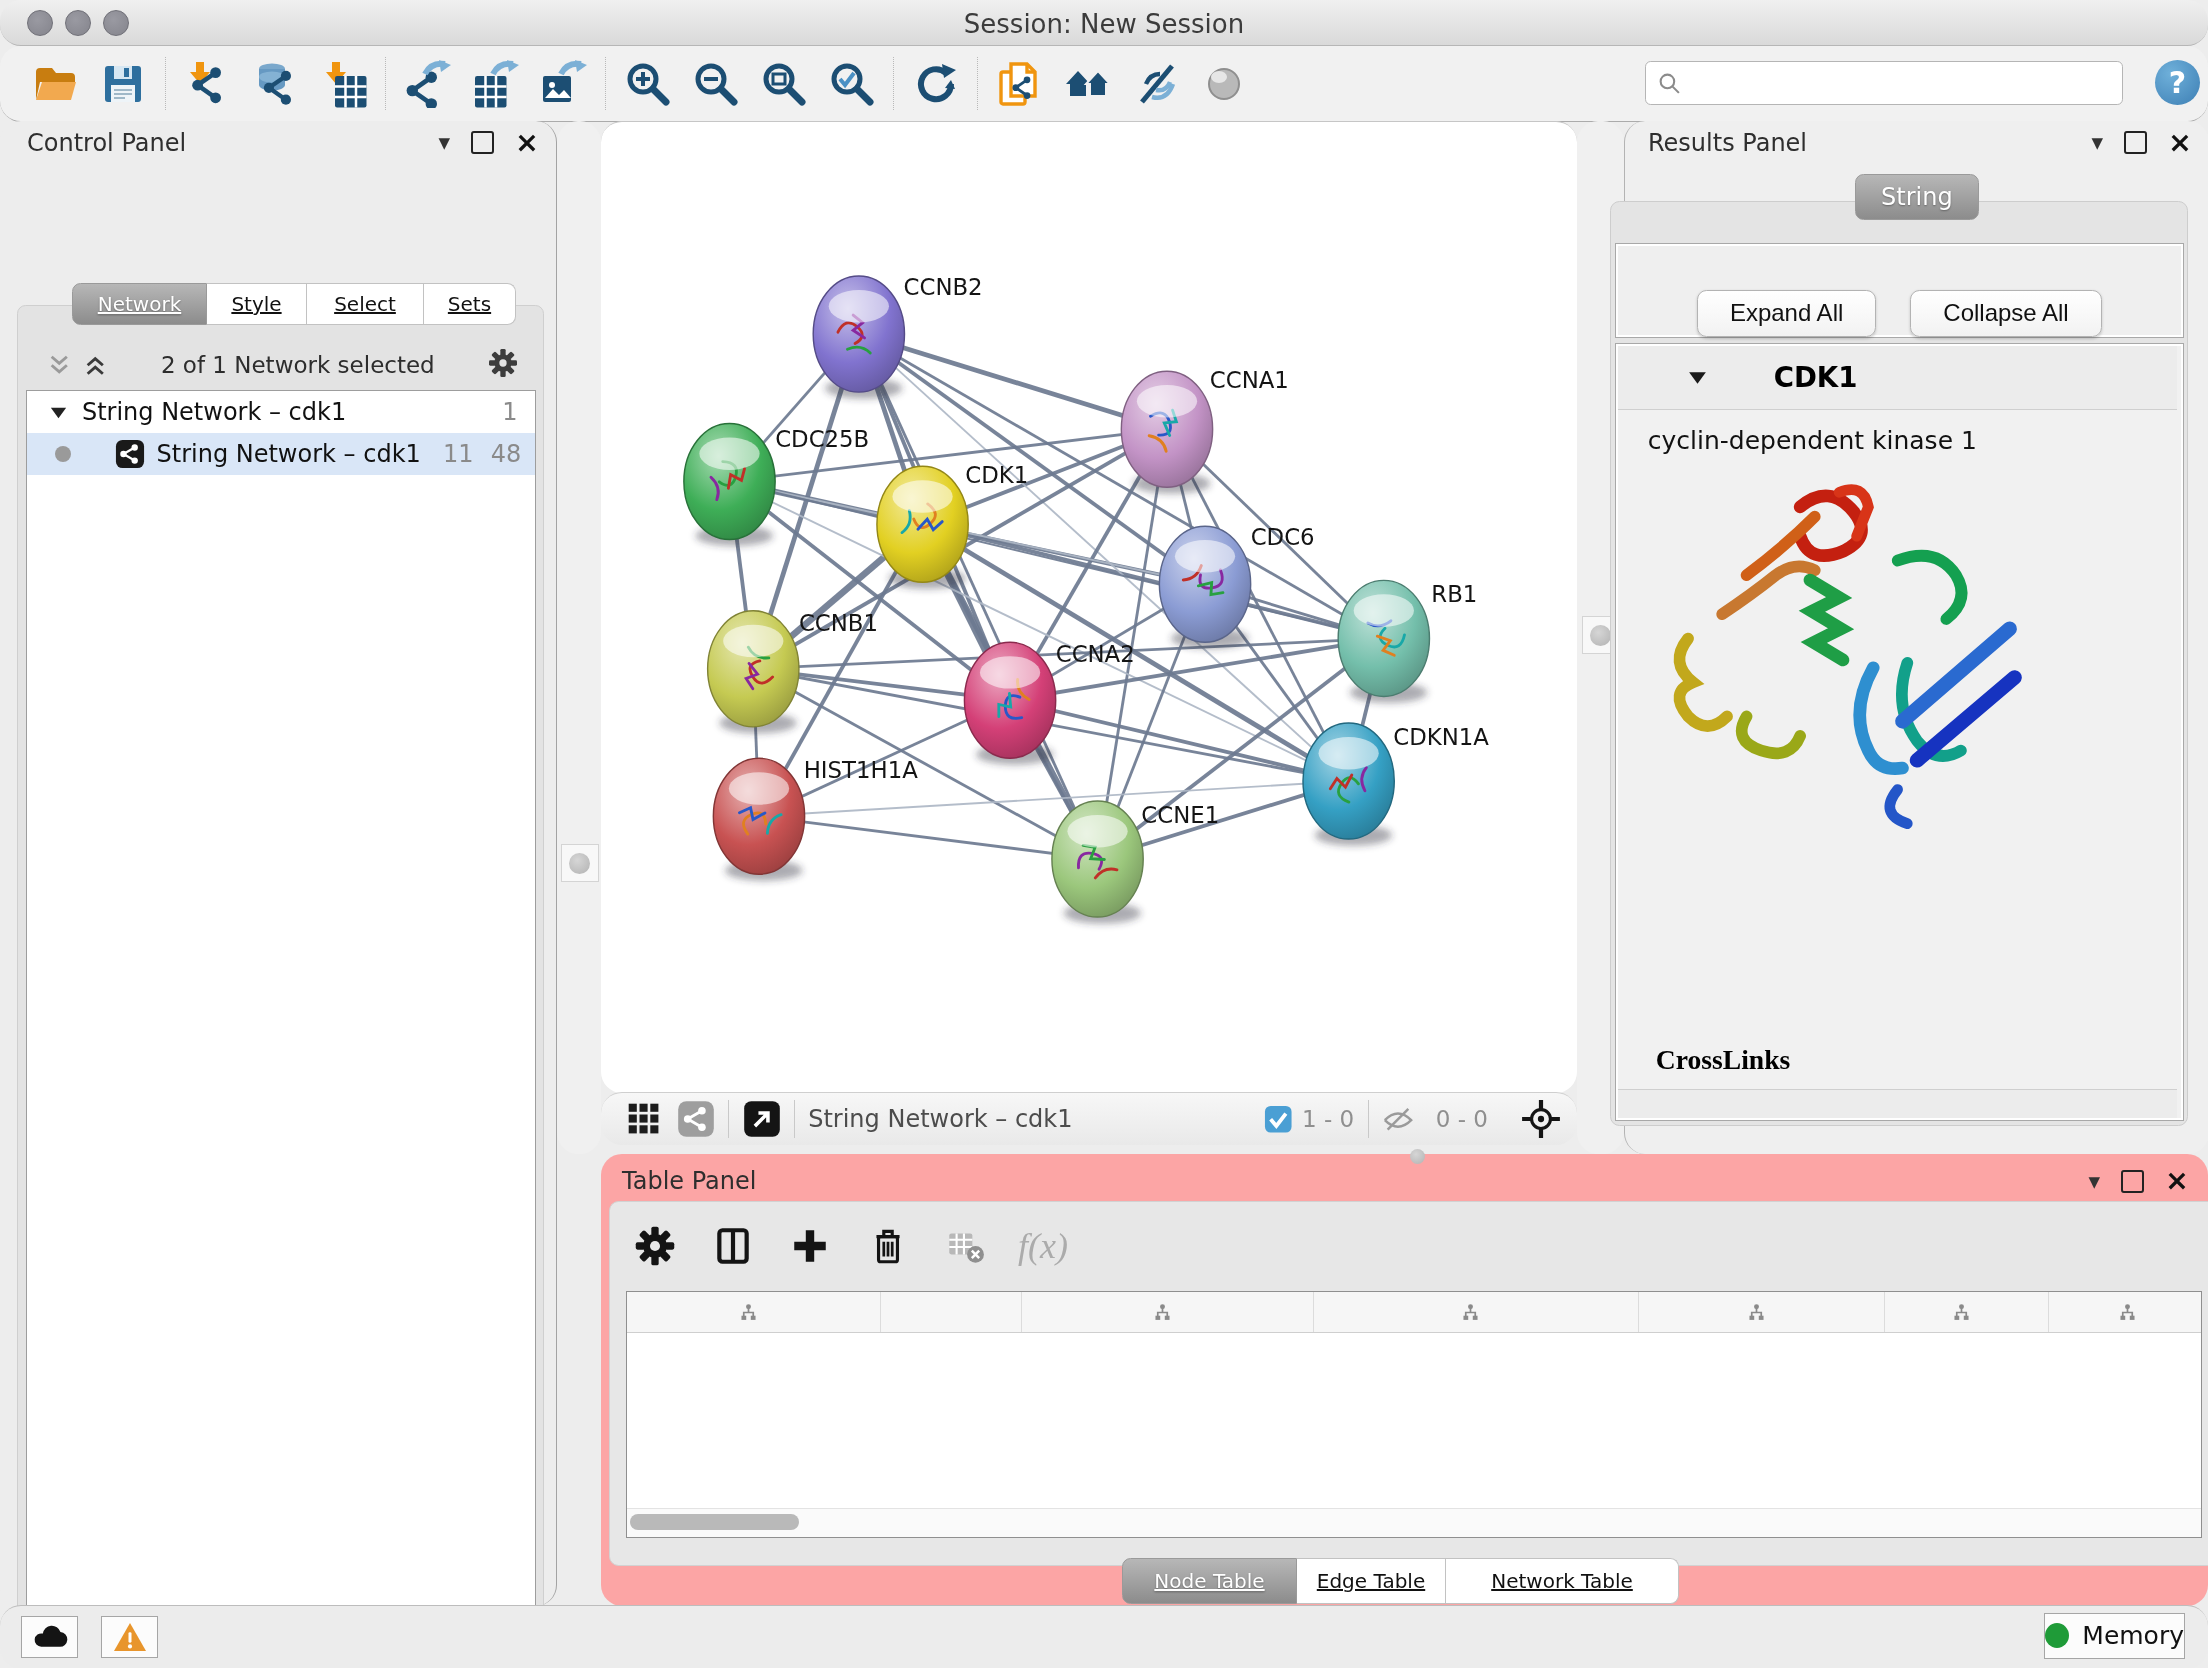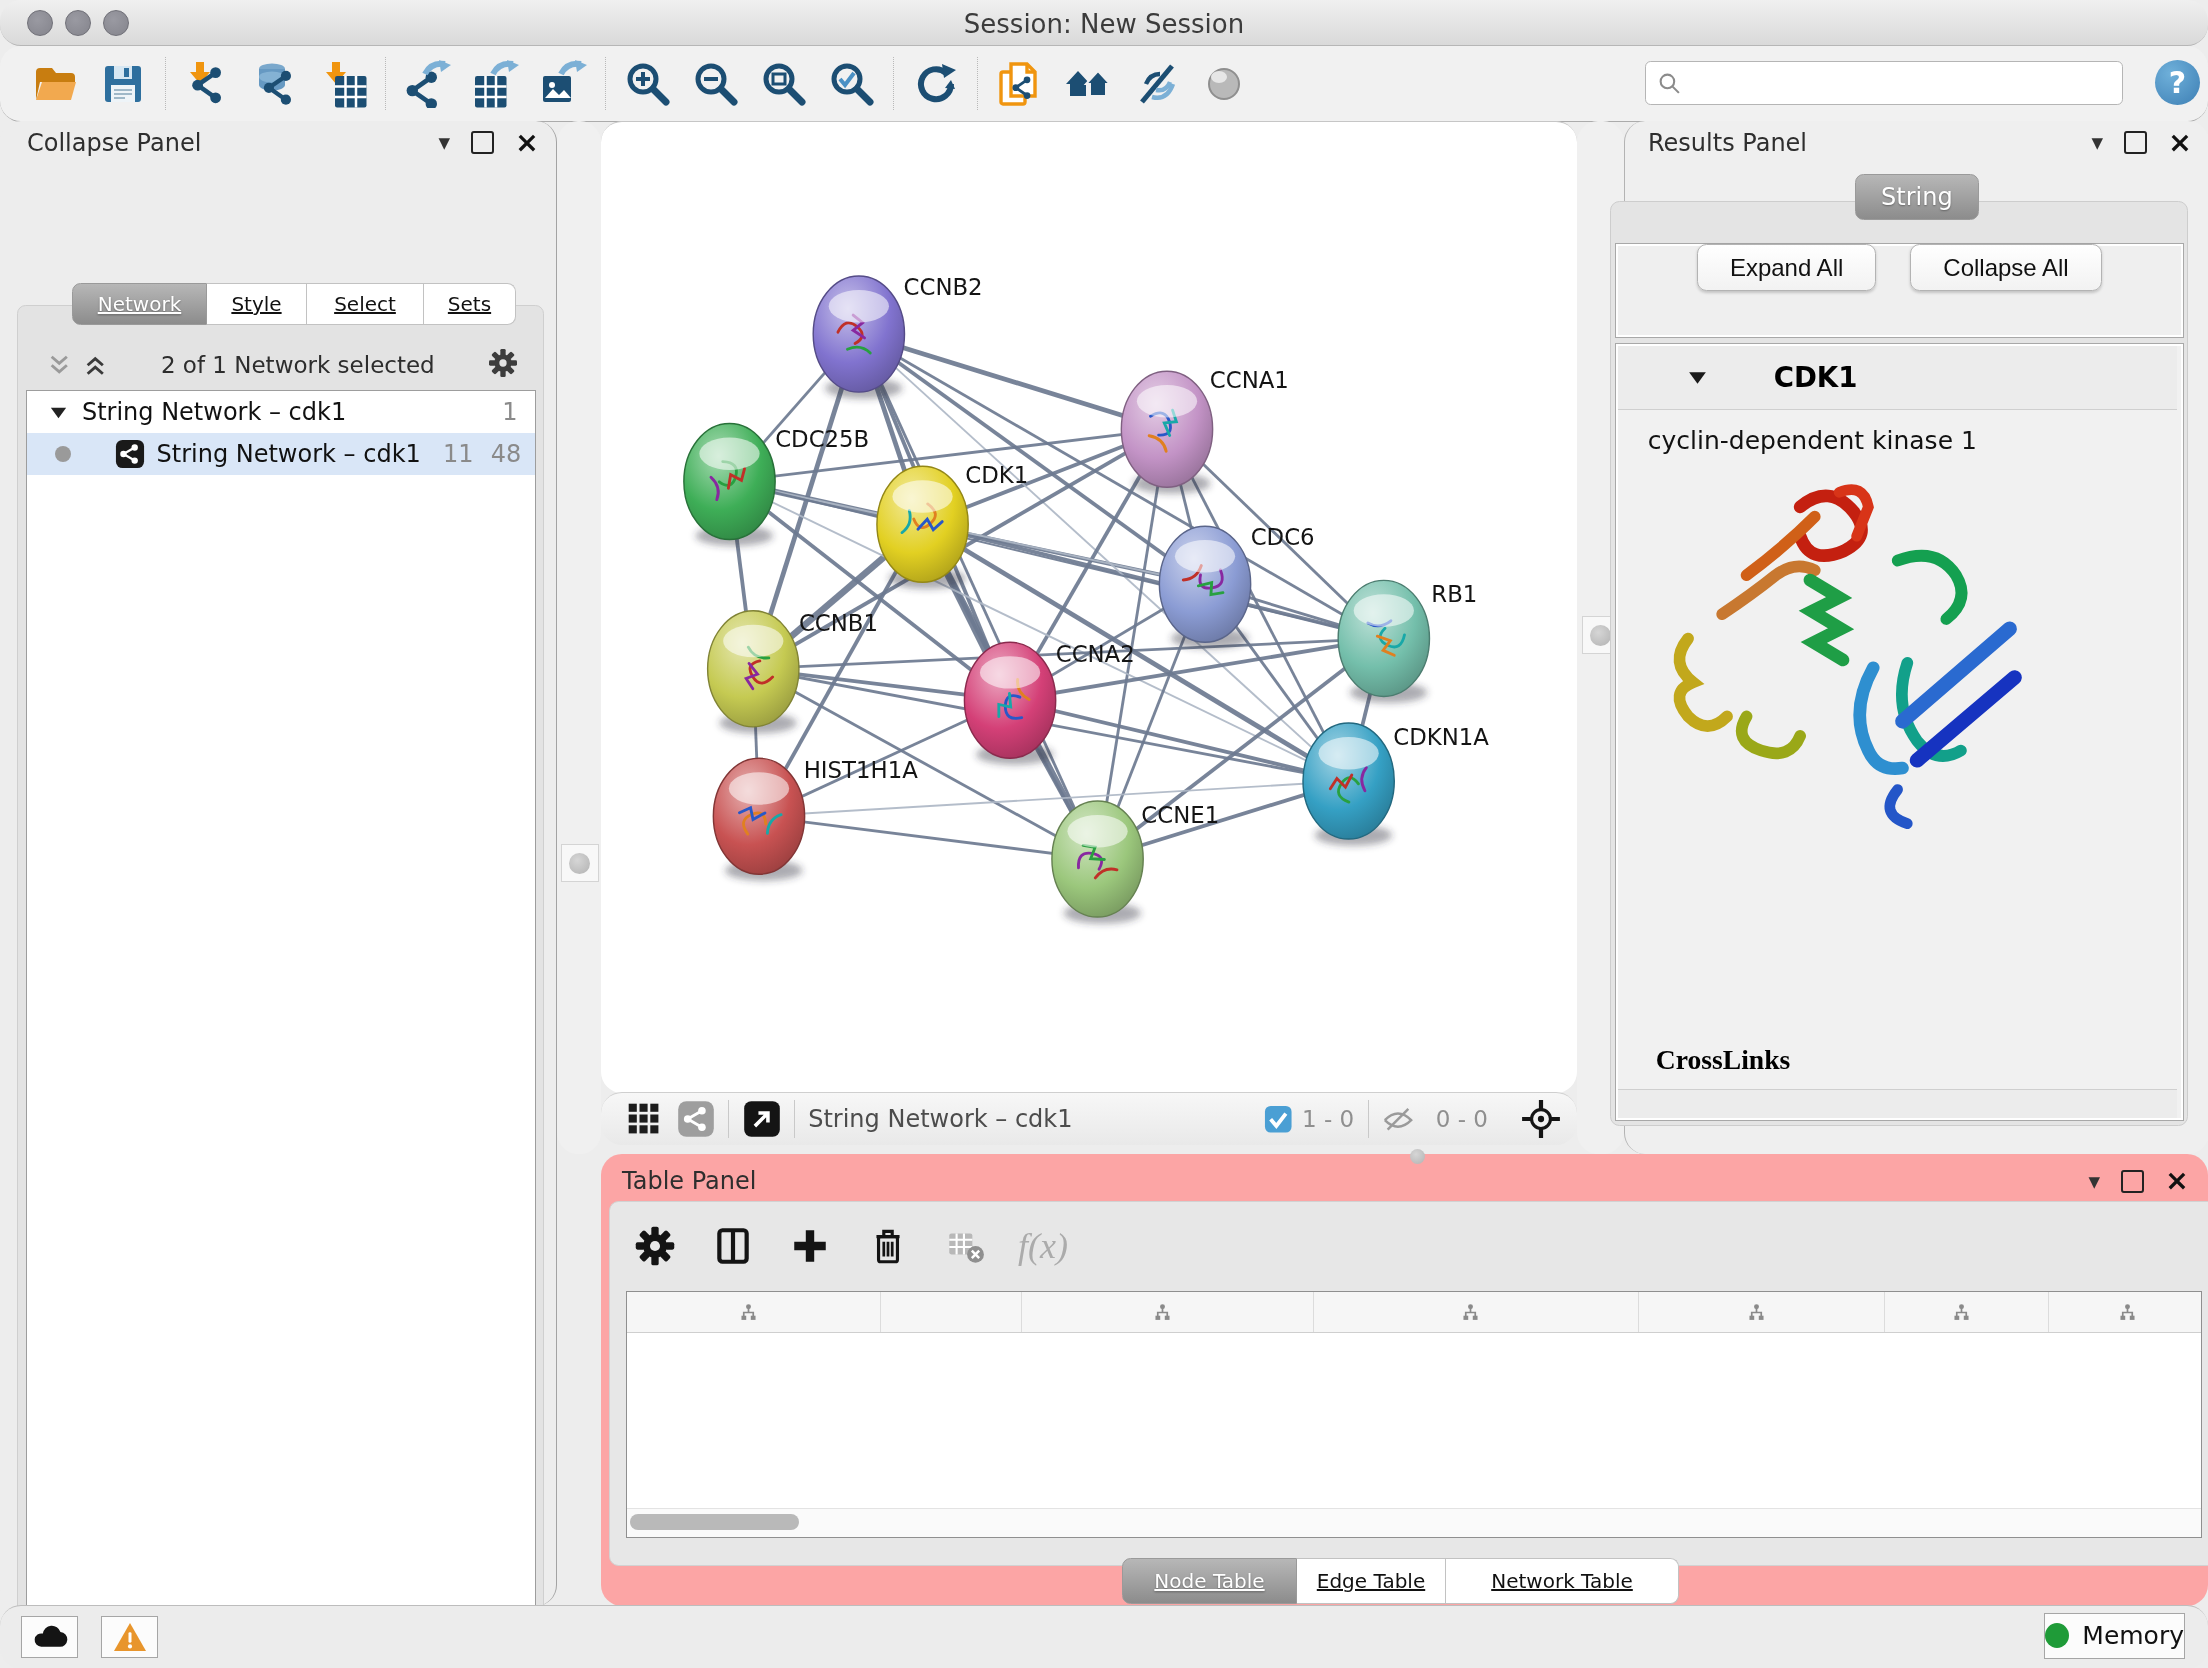--- a/index.html
+++ b/index.html
@@ -62,21 +62,21 @@
   #net-bar .nb-txt{font-size:24px;color:#4c4c4c;}
   #net-bar .nb-count{font-size:23px;color:#8f8f8f;}
   
   #results-panel{left:1624px;top:121px;width:584px;height:1033px;background:#efefef;border-left:1px solid #b3b3b3;}
   #rp-container{position:absolute;left:-15px;top:80px;width:576px;height:923px;background:#e4e4e4;
       border:1px solid #cdcdcd;border-radius:9.5px;}
   #rp-tab{position:absolute;top:53px;left:230px;height:44px;padding:0 25px;
       background:linear-gradient(#b7b7b7,#8c8c8c);color:#fff;font-size:24px;border-radius:8.6px;
       display:flex;align-items:center;text-shadow:0 1px 1.9px rgba(0,0,0,.35);border:1px solid #9a9a9a;}
   #rp-buttons{position:absolute;left:3.8px;top:41px;width:567px;height:93px;background:#efefef;
-      border:1.9px solid #a8a8a8;box-shadow:inset 0 0 0 1.9px #fff;display:flex;align-items:flex-start;justify-content:center;gap:34px;}
+      border:1.9px solid #a8a8a8;box-shadow:inset 0 0 0 1.9px #fff;display:flex;align-items:flex-end;justify-content:center;gap:34px;}
   .rp-btn{background:linear-gradient(#ffffff,#f2f2f2);border:1px solid #b3b3b3;border-radius:9.5px;
       font-size:24px;color:#111;padding:8.6px 32px;box-shadow:0 1.9px 2.9px rgba(0,0,0,.18);cursor:pointer;}
   #rp-list{position:absolute;left:3.8px;top:141px;width:567px;height:776px;border:1.9px solid #a8a8a8;
       box-shadow:inset 0 0 0 1.9px #fff;background:#f1f1f1;}
   #rp-section-header{position:absolute;left:1.9px;top:1.9px;width:559px;height:63px;background:#ececec;
       border-bottom:1.9px solid #cfcfcf;display:flex;align-items:center;}
   #rp-desc{position:absolute;left:32px;top:82px;font-size:25px;color:#111;}
   #crosslinks{position:absolute;left:40px;top:700px;font-family:"Liberation Serif","DejaVu Serif",serif;}
   #crosslinks .cl-title{font-size:27.6px;font-weight:bold;color:#000;margin-bottom:13.3px;}
   .cl-row{display:flex;font-size:26px;margin-bottom:16px;}
@@ -282,21 +282,21 @@
   <div id="search-wrap">
     <svg width="25" height="25" viewBox="0 0 24 24">
       <circle cx="10" cy="10" r="6.5" fill="none" stroke="#8b8b8b" stroke-width="2"></circle>
       <path d="M15 15 L21 21" stroke="#8b8b8b" stroke-width="2"></path>
     </svg>
     <input id="search-input" placeholder="" style="">
   </div>
   <div id="help-btn">?</div>
 
   <div id="control-panel" class="abs">
-    <div style="position:absolute;left:27px;top:7.6px;" class="panel-title">Collapse Panel</div>
+    <div style="position:absolute;left:27px;top:7.6px;" class="panel-title">Control Panel</div>
     <div class="panel-icons" style="position:absolute;right:17px;top:7.6px;">
       <span class="pi">▾</span>
       <span class="pi float"></span>
       <span class="pi close">×</span>
     </div>
     <div id="cp-content">
       <div id="cp-subheader">
         <svg width="28.5" height="28.5" viewBox="0 0 30 30" style="margin-left:17px">
           <path d="M7 6 l8 7 8-7 M7 15 l8 7 8-7" fill="none" stroke="#9a9a9a" stroke-width="3"></path>
         </svg>

